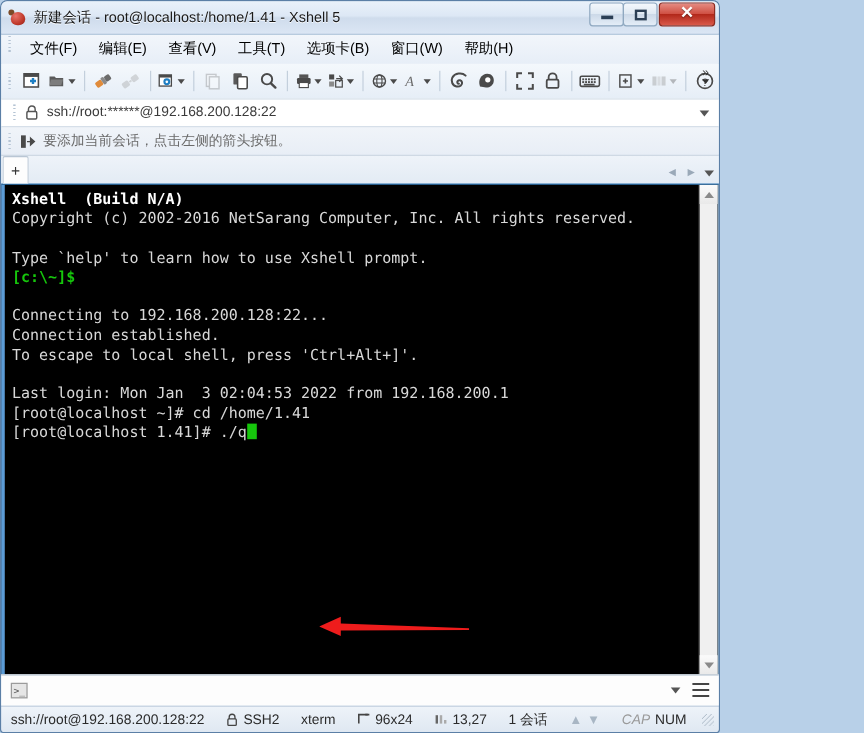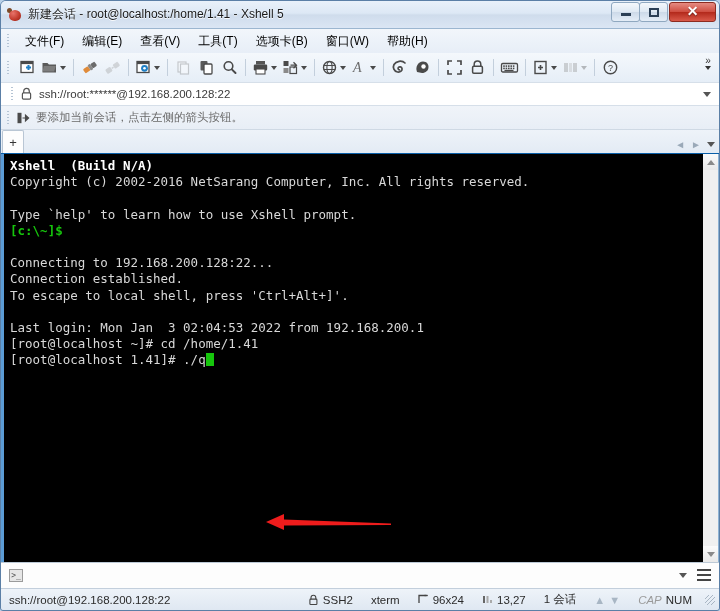--- a/index.html
+++ b/index.html
@@ -6,21 +6,21 @@
   html, body {
     width: 720px; height: 611px;
     font-family: "Liberation Sans", sans-serif;
     overflow: hidden;
     background: #b8d0e8;
   }
 
   
   .window {
     position: absolute; left: 0; top: 0;
-    width: 720px; height: 611px;
+    width: 600px; height: 611px;
     background: linear-gradient(to bottom, #dfe9f3 0%, #d3e0ef 40%, #cfdcec 100%);
     border: 1px solid #5b7fa6;
     border-radius: 6px 6px 3px 3px;
     display: flex; flex-direction: column;
   }
 
   
   .titlebar {
     position: relative;
     height: 28px;
@@ -77,21 +77,21 @@
   .wb .glyph-max { width: 10px; height: 9px; border: 2px solid #2b3f55; }
   .wb .glyph-close {
     color: #fff; font-size: 14px; font-weight: bold; line-height: 1;
     font-family: "Liberation Serif", serif;
     text-shadow: 0 1px 1px rgba(0,0,0,.45);
   }
 
   
   .menubar {
     flex: 0 0 24px; height: 24px;
-    display: flex; align-items: center;
+    display: flex; align-items: flex-start;
     padding-left: 4px;
     background: linear-gradient(to bottom, #f2f6fb, #e7eef7);
   }
   .gripper {
     width: 7px; height: 16px; margin-right: 4px;
     background-image: repeating-linear-gradient(to bottom, #b5c4d4 0 1px, transparent 1px 3px);
     background-position: 2px 1px; background-repeat: no-repeat;
     background-size: 2px 14px;
   }
   .menu-item {

